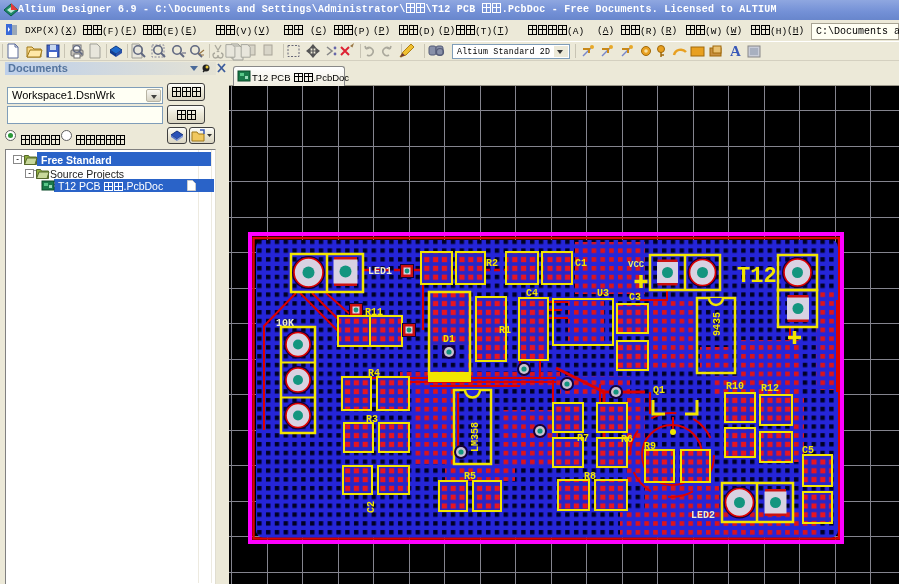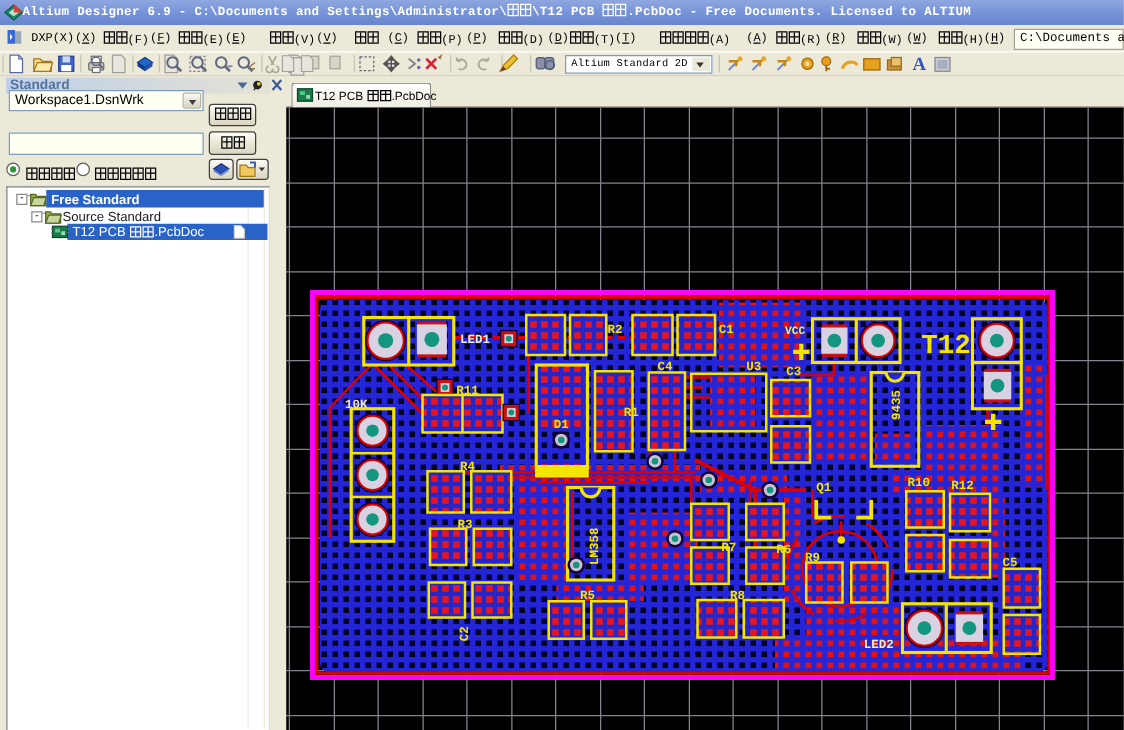--- a/index.html
+++ b/index.html
@@ -166,30 +166,30 @@
 <rect x="710" y="7" width="11" height="8" fill="#C89040" stroke="#A06808"></rect>
       <rect x="713" y="5" width="8" height="7" fill="#E8C070" stroke="#A06808"></rect>
 <text x="730" y="15" font-family="Liberation Serif,serif" font-size="15" font-weight="bold" fill="#3858B8">A</text>
 <rect x="748" y="5" width="12" height="11" fill="#C8CCD8" stroke="#888"></rect>
       <rect x="750" y="7" width="8" height="7" fill="#A8B0C0"></rect>
 </g>
 </svg>
 
 <div class="abs" id="lpanel"></div>
 <div class="abs" id="phead">
-    <b>Standard</b>
+    <b>Documents</b>
   </div>
 <svg class="abs" style="left:186px;top:63px" width="42" height="11" viewBox="0 0 42 11">
 <path d="M4 3 l4 5 l4-5 Z" fill="#4A6A9A"></path>
 <circle cx="20" cy="5" r="3.5" fill="#222"></circle>
     <circle cx="21" cy="4" r="1.5" fill="#E8C838"></circle>
     <path d="M17 9 l3-3" stroke="#222" stroke-width="1.2"></path>
 <path d="M32 1 l7 8 M39 1 l-7 8" stroke="#3C5C9C" stroke-width="1.8"></path>
 </svg>
-<div class="xpbox" style="left:7px;top:72px;width:156px;height:17px;padding:1px 0 0 4px">Workspace1.DsnWrk<span class="dd"></span></div>
+<div class="xpbox" style="left:7px;top:87px;width:156px;height:17px;padding:1px 0 0 4px">Workspace1.DsnWrk<span class="dd"></span></div>
 <div class="xpbtn" style="left:167px;top:83px;width:38px;height:18px;padding-top:2px"><span class="c" style="width:9px"></span><span class="c" style="width:9px"></span><span class="c" style="width:9px"></span></div>
 <div class="xpbox" style="left:7px;top:106px;width:156px;height:18px"></div>
 <div class="xpbtn" style="left:167px;top:105px;width:38px;height:19px;padding-top:3px"><span class="c" style="width:9px"></span><span class="c" style="width:9px"></span></div>
 <div class="radio" style="left:5px;top:130px"></div>
 <div class="abs" style="left:8px;top:133px;width:5px;height:5px;border-radius:50%;background:#2C9838"></div>
 <div class="abs" style="left:20px;top:130px"><span class="c"></span><span class="c"></span><span class="c"></span><span class="c"></span></div>
 <div class="radio" style="left:61px;top:130px"></div>
 <div class="abs" style="left:75px;top:130px"><span class="c"></span><span class="c"></span><span class="c"></span><span class="c"></span><span class="c"></span></div>
 <div class="xpbtn" style="left:167px;top:127px;width:20px;height:17px"></div>
 <svg class="abs" style="left:170px;top:130px" width="14" height="11" viewBox="0 0 14 11">
@@ -214,21 +214,21 @@
     <path d="M0.5 1.5 h4 l1 1.5 h7 v7.5 h-12 Z" fill="#8FAE3F" stroke="#55682A"></path>
     <path d="M0.5 10.5 L3 4 h10 l-2 6.5 Z" fill="#C8D89A" stroke="#55682A"></path>
   </svg>
 <div class="trow" style="left:41px;top:154px;color:#fff;font-weight:bold">Free  Standard</div>
 <div class="minus" style="left:25px;top:169px">-</div>
 <div class="abs" style="left:34px;top:170px;width:4px;height:1px;background:#999"></div>
 <svg class="abs" style="left:36px;top:168px" width="13" height="11" viewBox="0 0 13 11">
     <path d="M0.5 1.5 h4 l1 1.5 h7 v7.5 h-12 Z" fill="#8FAE3F" stroke="#55682A"></path>
     <path d="M0.5 10.5 L3 4 h10 l-2 6.5 Z" fill="#C8D89A" stroke="#55682A"></path>
   </svg>
-<div class="trow" style="left:50px;top:168px;color:#222">Source Standard</div>
+<div class="trow" style="left:50px;top:168px;color:#222">Source Projects</div>
 <div class="hl" style="left:54px;top:179px;width:160px;height:13px"></div>
 <svg class="abs" style="left:41px;top:180px" width="14" height="11" viewBox="0 0 14 11">
     <rect x="1" y="1" width="12" height="9" fill="#1A7A4A" stroke="#0A4A28"></rect>
     <rect x="3" y="3" width="4" height="3" fill="#58C888"></rect>
     <rect x="8" y="5" width="3" height="3" fill="#9ADBB8"></rect>
     <path d="M0 3 h1 M0 6 h1 M13 3 h1 M13 6 h1" stroke="#888"></path>
   </svg>
 <div class="trow" style="left:58px;top:180px;color:#fff">T12 PCB <span class="c cw" style="width:9px;height:9px"></span><span class="c cw" style="width:9px;height:9px"></span>.PcbDoc</div>
 <svg class="abs" style="left:187px;top:180px" width="9" height="11" viewBox="0 0 9 11">
     <path d="M0.5 0.5 h5 l3 3 v7 h-8 Z" fill="#fff" stroke="#ccc"></path>

